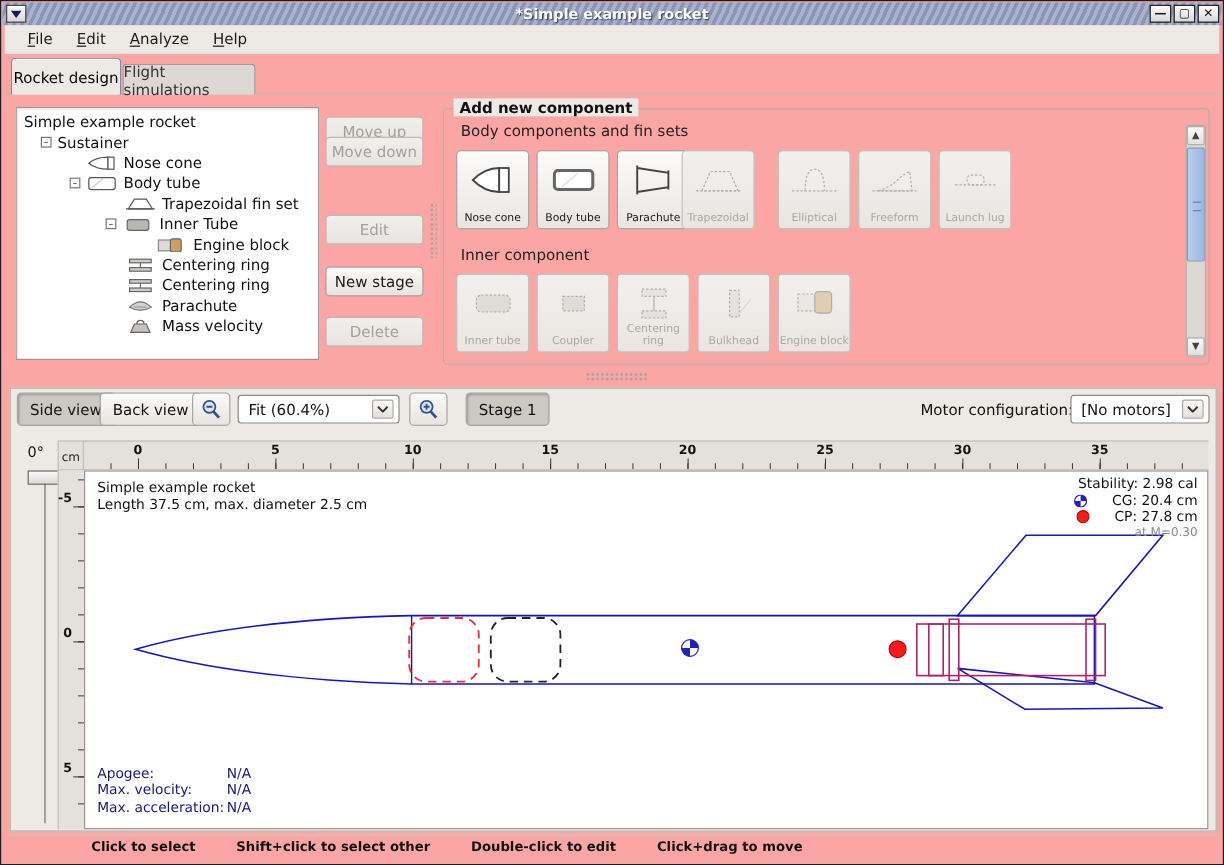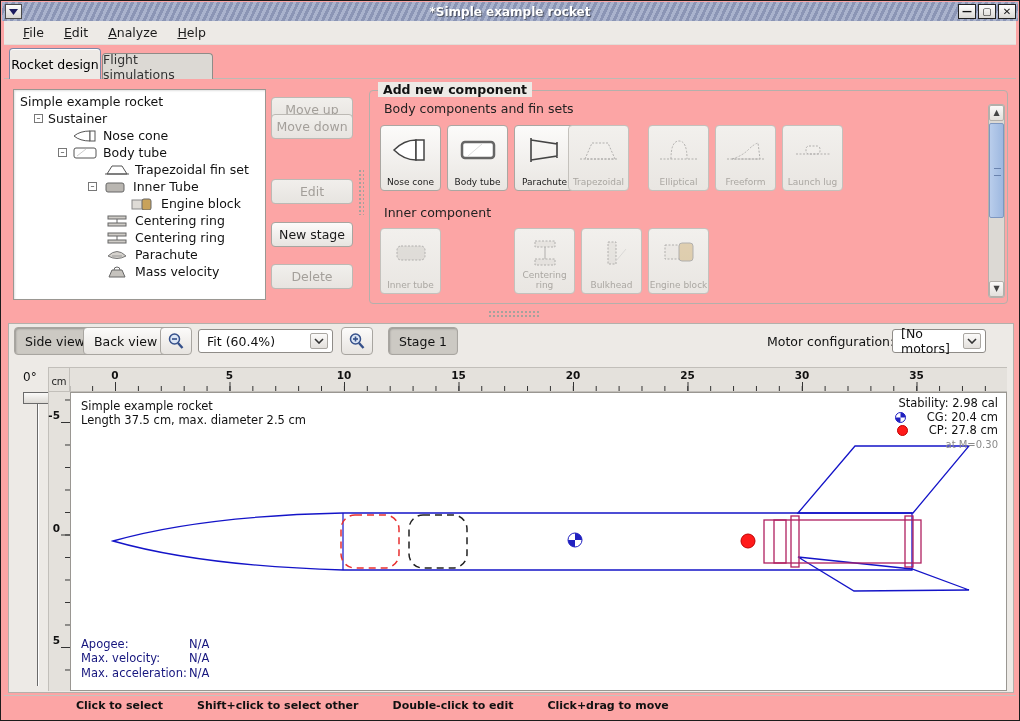--- a/index.html
+++ b/index.html
@@ -269,20 +269,26 @@
     </div>
 
     <div class="section-label" style="top:114px">Inner component</div>
 
     <div class="cbtn disabled" style="left:10px;top:137px">
       <span class="cic"><svg width="44" height="32" viewBox="0 0 44 32">
             <rect x="8" y="9" width="28" height="14" rx="4" fill="#c9c6c1" stroke="#555" stroke-dasharray="2 1.5"></rect>
           </svg></span>
       <span class="clb">Inner tube</span>
     </div>
+    <div class="cbtn disabled" style="left:77px;top:137px">
+      <span class="cic"><svg width="44" height="32" viewBox="0 0 44 32">
+            <rect x="13" y="10" width="18" height="12" fill="#c9c6c1" stroke="#555" stroke-dasharray="2 1.5"></rect>
+          </svg></span>
+      <span class="clb">Coupler</span>
+    </div>
     <div class="cbtn disabled" style="left:144px;top:137px">
       <span class="cic"><svg width="44" height="32" viewBox="0 0 44 32">
             <rect x="12" y="4" width="20" height="6" fill="#dad7d2" stroke="#555" stroke-dasharray="2 1.5"></rect>
             <rect x="12" y="22" width="20" height="6" fill="#dad7d2" stroke="#555" stroke-dasharray="2 1.5"></rect>
             <line x1="22" y1="10" x2="22" y2="22" stroke="#555"></line>
           </svg></span>
       <span class="clb">Centering ring</span>
     </div>
     <div class="cbtn disabled" style="left:211px;top:137px">
       <span class="cic"><svg width="44" height="32" viewBox="0 0 44 32">
@@ -328,21 +334,21 @@
     <div class="tbtn" style="left:332px;width:32px;padding:0">
       <svg width="18" height="18" viewBox="0 0 18 18">
           <circle cx="7.5" cy="7" r="5" fill="#dce6f5" stroke="#35508a" stroke-width="1.5"></circle>
           <line x1="11" y1="11" x2="15.5" y2="16" stroke="#35508a" stroke-width="2.4"></line>
           <line x1="5" y1="7" x2="10" y2="7" stroke="#35508a" stroke-width="1.6"></line>
           <line x1="7.5" y1="4.5" x2="7.5" y2="9.5" stroke="#35508a" stroke-width="1.6"></line>
         </svg>
     </div>
     <div class="tbtn pressed" style="left:379px">Stage 1</div>
     <div id="motor-label">Motor configuration:</div>
-    <div class="combo" style="left:883px;width:94px">
+    <div class="combo" style="left:883px;width:116px">
       <span>[No motors]</span>
       <span class="arrow">
           <svg width="10" height="6" viewBox="0 0 10 6">
             <polyline points="1,1 5,5 9,1" fill="none" stroke="#333" stroke-width="1.6"></polyline>
           </svg>
         </span>
     </div>
 
     <div id="rot-label">0°</div>
     <div id="rot-slider">

